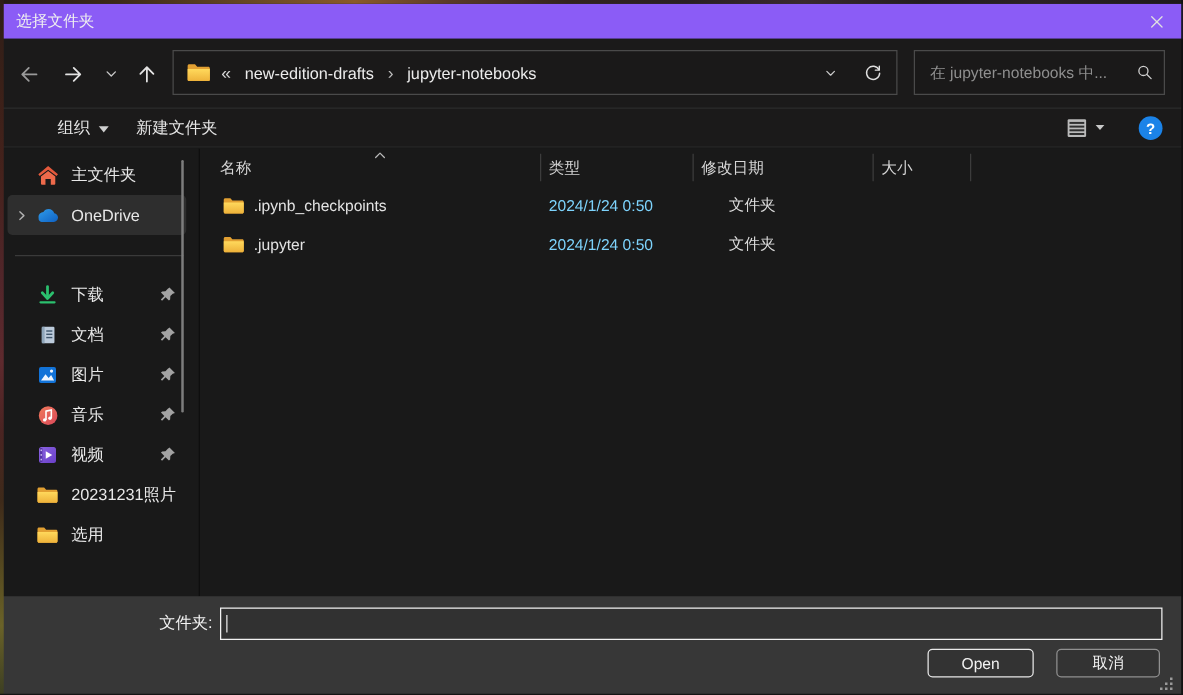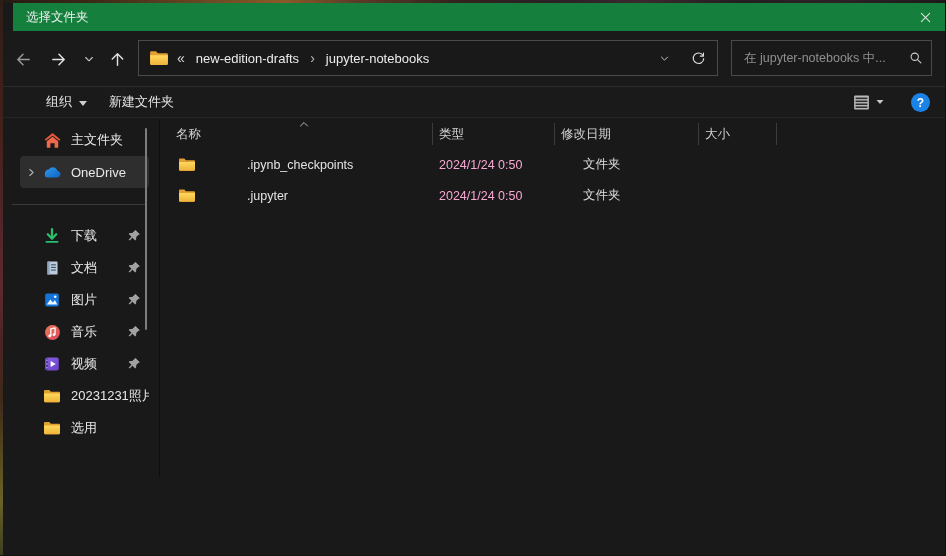--- a/index.html
+++ b/index.html
@@ -7,21 +7,21 @@
           font-family:"Liberation Sans","DejaVu Sans",sans-serif;color:#e8e8e8;}
   
   .edge-top{position:absolute;top:0;left:0;right:0;height:3px;z-index:9;
     background:linear-gradient(90deg,#241a14 0%,#3d2a18 10%,#6b4a24 22%,#8a5a28 30%,#5a3a28 38%,#33241e 48%,#2a2024 58%,#3a2a2e 68%,#241e20 78%,#2c2226 88%,#1e1a1a 100%);}
   .edge-left{position:absolute;top:0;left:0;bottom:0;width:3px;z-index:9;
     background:linear-gradient(180deg,#2e1e18 0%,#3a2018 12%,#45221c 25%,#51262a 40%,#5e2a2e 52%,#4a2422 62%,#3e2a1a 72%,#564a20 82%,#6a6228 90%,#3c3e22 100%);}
   .edge-right{position:absolute;top:0;right:0;bottom:0;width:1px;background:#101010;z-index:9;}
   .edge-bottom{position:absolute;left:0;right:0;bottom:0;height:1px;background:#141414;z-index:9;}
 
   
-  .titlebar{position:absolute;top:3px;left:13px;right:0;height:28px;background:#15803d;}
+  .titlebar{position:absolute;top:3px;left:0;right:0;height:28px;background:#8b5cf6;}
   .title{position:absolute;left:13px;top:0;line-height:28px;font-size:12.5px;color:#f0f0f0;}
   .close-btn{position:absolute;right:4px;top:0;width:34px;height:28px;display:flex;align-items:center;justify-content:center;color:#e0e0e0;}
 
   
   .navbar{position:absolute;top:31px;left:0;right:0;height:55px;background:#1b1a1a;}
   .navbtn{position:absolute;top:15px;width:26px;height:26px;display:flex;align-items:center;justify-content:center;}
   .nav-back{left:10px;color:#9a9a9a;}
   .nav-fwd{left:45px;color:#e2e2e2;}
   .nav-hist{left:76px;color:#c8c8c8;}
   .nav-up{left:104px;color:#e2e2e2;}
@@ -48,42 +48,42 @@
   .tb-caret{width:0;height:0;border-left:4px solid transparent;border-right:4px solid transparent;border-top:5px solid #cfcfcf;margin-left:7px;margin-top:2px;}
   .tb-newfolder{left:85px;}
   .tb-view{right:74px;width:22px;justify-content:center;}
   .tb-viewdrop{right:58px;width:16px;justify-content:center;color:#c8c8c8;}
   .help-circle{position:absolute;top:6px;right:16px;width:19px;height:19px;border-radius:50%;background:#1b83e8;color:#fff;
     font-size:12px;font-weight:bold;display:flex;align-items:center;justify-content:center;}
 
   
   .content{position:absolute;top:119px;left:0;right:0;bottom:79px;display:flex;background:#191919;}
   .sidebar{width:160px;position:relative;border-right:1px solid #0e0e0e;box-sizing:border-box;padding-top:5px;}
-  .side-row{display:flex;align-items:center;height:32px;margin:0 10px 0 20px;border-radius:4px;}
+  .side-row{display:flex;align-items:center;height:32px;margin:0 10px 0 6px;border-radius:4px;}
   .side-row.selected{background:#2e2e2e;}
   .expander{width:22px;display:flex;justify-content:center;align-items:center;color:#b0b0b0;}
   .side-icon{width:20px;height:20px;display:flex;align-items:center;justify-content:center;margin-right:9px;flex:0 0 auto;}
   .side-label{flex:1;font-size:13px;color:#e8e8e8;white-space:nowrap;overflow:hidden;}
   .pin{width:14px;height:14px;margin-right:8px;flex:0 0 auto;}
   .side-sep{height:1px;background:#3a3a3a;margin:16px 12px 15px 12px;}
   .side-scrollbar{position:absolute;right:12px;top:9px;width:2px;height:202px;background:#7d7d7d;border-radius:1px;}
 
   .filelist{flex:1;position:relative;font-size:12.5px;}
   .lheader{display:flex;height:30px;align-items:center;color:#d4d4d4;position:relative;}
   .hcell{height:22px;line-height:22px;box-sizing:border-box;border-right:1px solid #3c3c3c;}
   .h-name{width:273px;padding-left:16px;}
   .h-date{width:144px;padding-left:6px;}
   .h-type{width:122px;padding-left:6px;}
   .h-size{width:78px;padding-left:6px;}
   .sort-chevron{position:absolute;left:139px;top:1px;color:#b8b8b8;}
   .frow{display:flex;height:31px;align-items:center;color:#e3e3e3;}
-  .fcell{box-sizing:border-box;white-space:nowrap;overflow:hidden;gap:44px;}
+  .fcell{box-sizing:border-box;white-space:nowrap;overflow:hidden;}
   .c-name{width:273px;padding-left:18px;display:flex;align-items:center;}
   .c-name .ficon{width:18px;height:15px;margin-right:7px;flex:0 0 auto;}
-  .c-date{width:144px;padding-left:6px;color:#f9a8d4;}
+  .c-date{width:144px;padding-left:6px;color:#7dd3fc;}
   .c-type{width:122px;padding-left:6px;color:#dedede;}
   .c-size{width:78px;padding-left:6px;}
 
   
   .footer{position:absolute;left:0;right:0;bottom:0;height:79px;background:#373737;}
   .f-label{position:absolute;left:0;top:3px;width:170px;text-align:right;line-height:36px;font-size:13px;color:#f2f2f2;}
   .f-input{position:absolute;left:176px;top:9px;width:754px;height:26px;box-sizing:border-box;background:#313131;
     border:1px solid #f2f2f2;color:#fff;font-size:13px;padding:0 6px;outline:none;border-radius:0;
     font-family:"Liberation Sans","DejaVu Sans",sans-serif;caret-color:#fff;}
   .f-caret{position:absolute;left:181px;top:15px;width:1px;height:14px;background:#e8e8e8;}
@@ -388,13 +388,25 @@
             </svg>
           <span>.jupyter</span>
         </div>
         <div class="fcell c-date">2024/1/24 0:50</div>
         <div class="fcell c-type">文件夹</div>
         <div class="fcell c-size"></div>
       </div>
     </div>
   </div>
 
+  <div class="footer">
+    <div class="f-label">文件夹:</div>
+    <input class="f-input" value="" style="">
+    <div class="f-caret"></div>
+    <div class="btn btn-open">
+      <span>Open</span>
+    </div>
+    <div class="btn btn-cancel">
+      <span>取消</span>
+    </div>
+    <div class="grip"></div>
+  </div>
 </div>
 
 </body></html>

